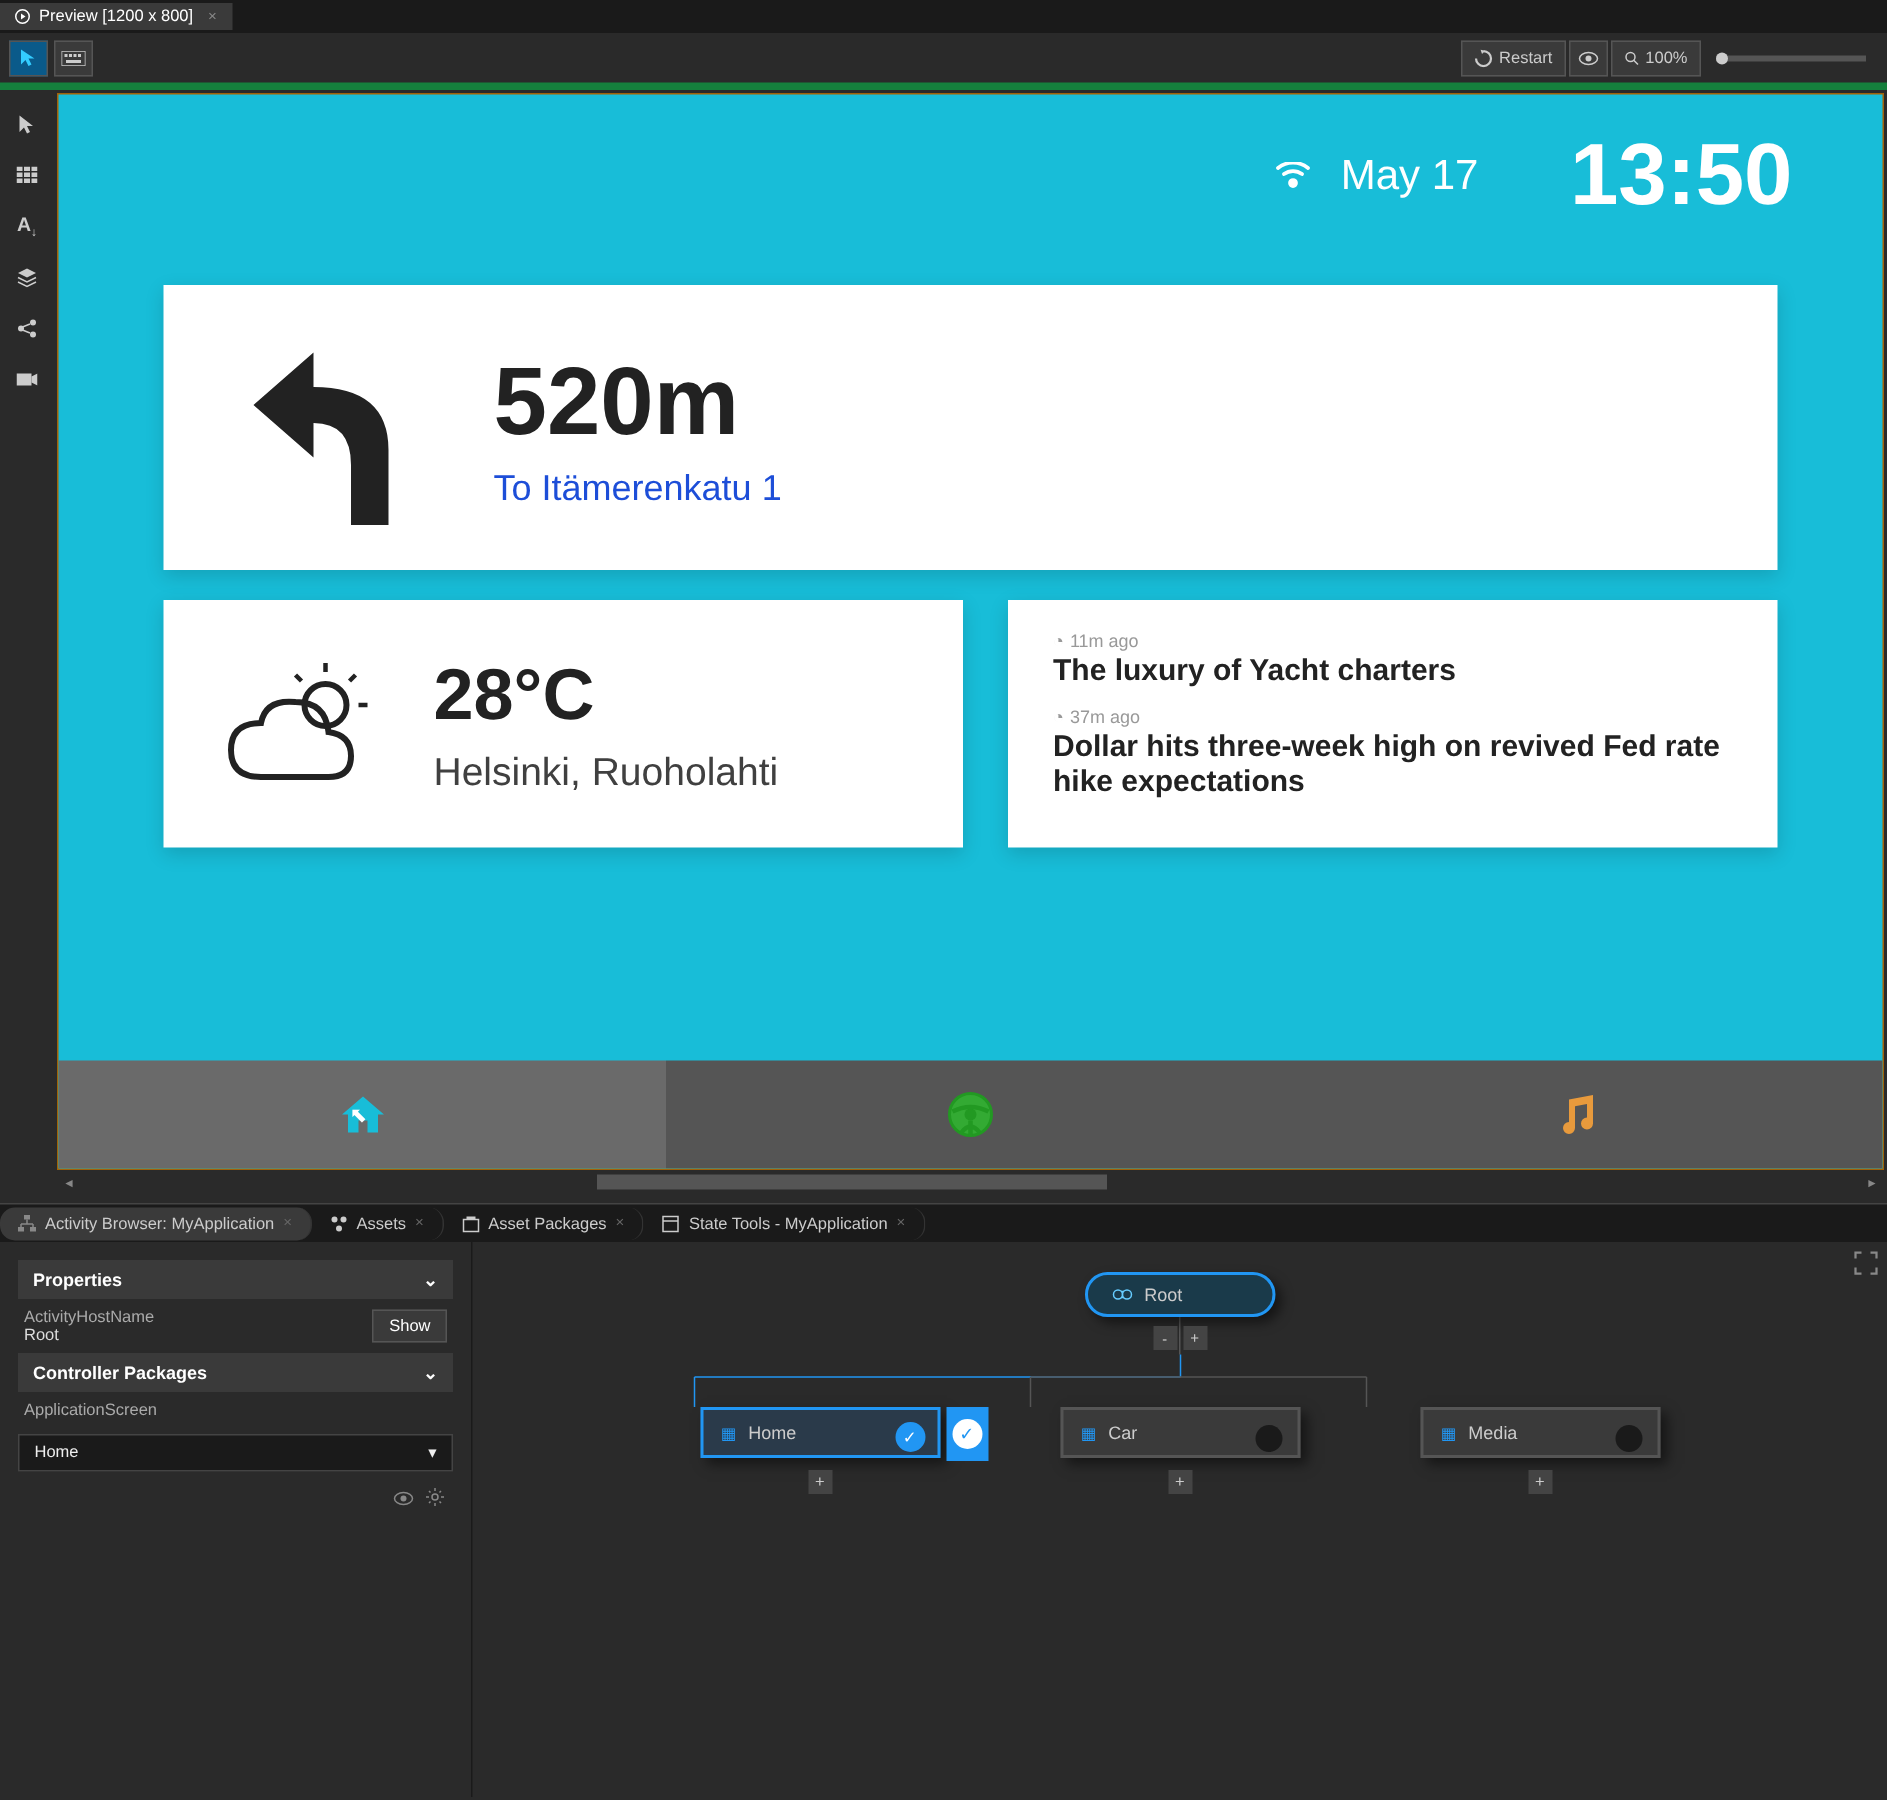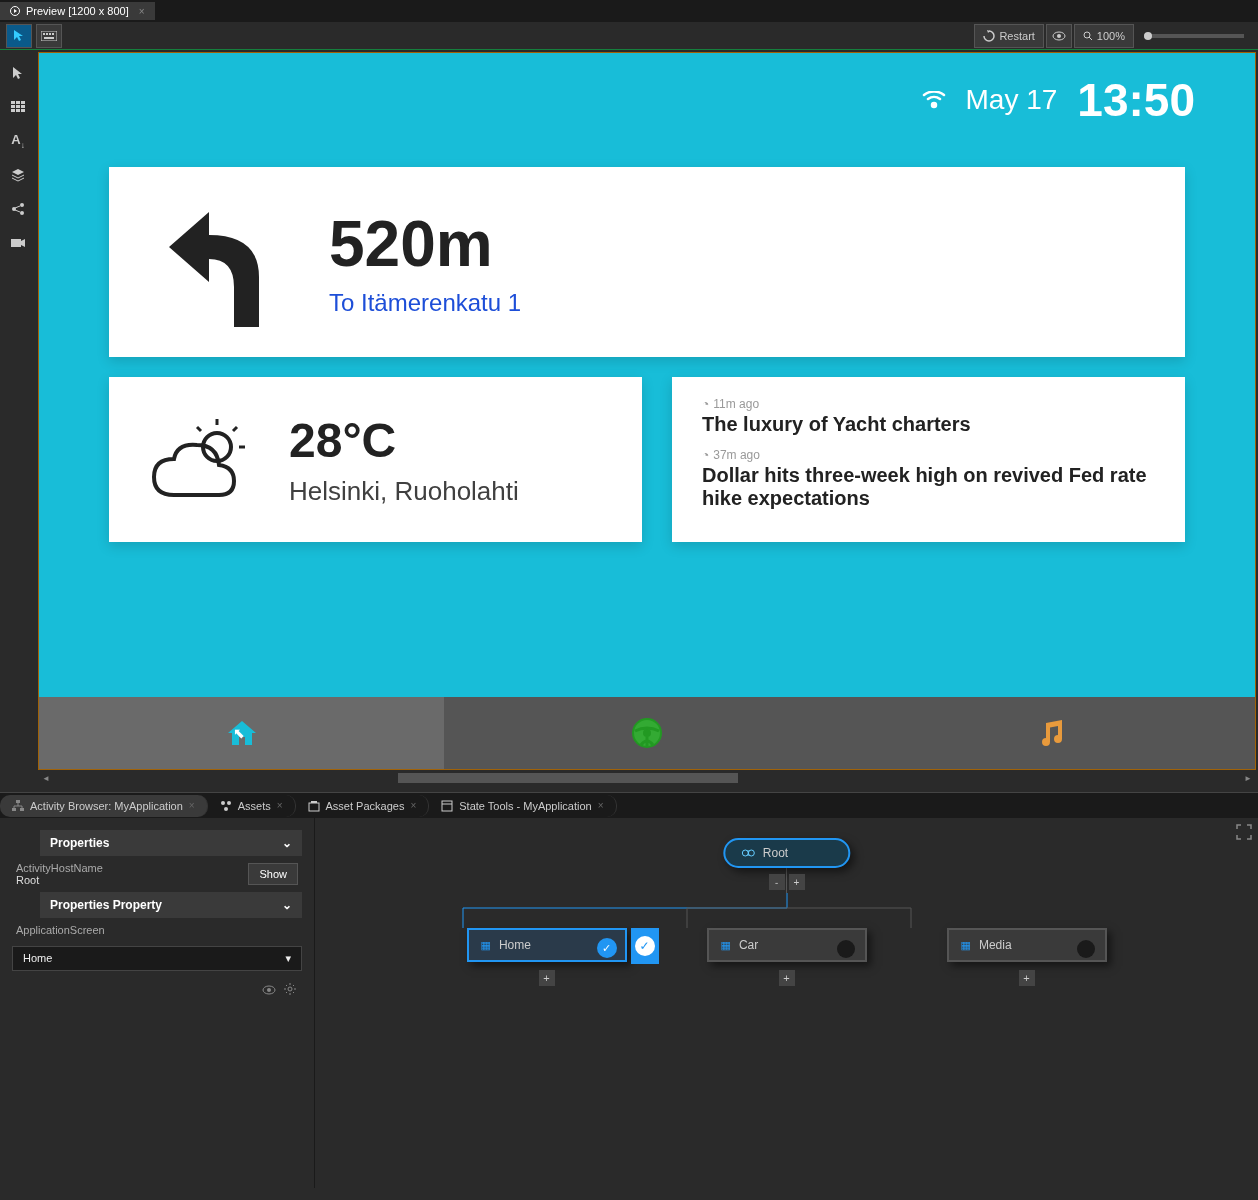--- a/index.html
+++ b/index.html
@@ -6,21 +6,21 @@
 body { font-family: Arial, sans-serif; background: #2a2a2a; color: #ccc; width: 1258px; height: 1200px; overflow: hidden; }
 
 
 .tab-bar { background: #1a1a1a; height: 22px; display: flex; align-items: center; font-size: 11px; }
 .tab { background: #3a3a3a; padding: 3px 10px; display: flex; align-items: center; gap: 6px; color: #fff; }
 .tab .play-icon { width: 10px; height: 10px; border: 1px solid #fff; border-radius: 50%; position: relative; }
 .tab .play-icon::after { content: ''; position: absolute; left: 3px; top: 2px; border-left: 3px solid #fff; border-top: 2px solid transparent; border-bottom: 2px solid transparent; }
 .tab-close { color: #888; margin-left: 4px; font-size: 10px; }
 
 
-.toolbar { background: #2a2a2a; height: 28px; display: flex; align-items: center; justify-content: space-between; padding: 0 6px; border-bottom: 1px solid #15803d; }
+.toolbar { background: #2a2a2a; height: 38px; display: flex; align-items: center; justify-content: space-between; padding: 0 6px; border-bottom: 5px solid #15803d; }
 .toolbar-left { display: flex; gap: 4px; align-items: center; }
 .toolbar-right { display: flex; gap: 2px; align-items: center; }
 .tool-btn { background: #3a3a3a; border: 1px solid #555; padding: 4px 8px; color: #ccc; font-size: 11px; display: flex; align-items: center; gap: 4px; cursor: pointer; height: 24px; }
 .tool-btn.icon-only { width: 26px; justify-content: center; padding: 4px; }
 .tool-btn.active { background: #0a5a8a; }
 .zoom-slider { width: 100px; height: 4px; background: #555; position: relative; margin: 0 8px; }
 .zoom-slider::after { content: ''; width: 8px; height: 8px; background: #ccc; border-radius: 50%; position: absolute; left: 0; top: -2px; }
 
 
 .main { display: flex; height: 742px; }
@@ -32,21 +32,21 @@
 .preview-canvas { width: 100%; height: 718px; background: #18bdd8; border: 1px solid #a16207; position: relative; overflow: hidden; }
 .scrollbar-h { height: 16px; background: #2a2a2a; display: flex; align-items: center; position: relative; }
 .scrollbar-h::before { content: '◄'; position: absolute; left: 4px; font-size: 8px; color: #888; }
 .scrollbar-h::after { content: '►'; position: absolute; right: 4px; font-size: 8px; color: #888; }
 .scrollbar-thumb { background: #555; height: 10px; width: 340px; margin-left: 360px; }
 
 
 .status-row { display: flex; justify-content: flex-end; align-items: center; padding: 20px 60px; gap: 20px; color: #fff; }
 .wifi-icon { width: 24px; height: 18px; }
 .date-text { font-size: 28px; font-weight: 300; }
-.time-text { font-size: 46px; font-weight: 700; }
+.time-text { font-size: 58px; font-weight: 700; margin-left: 41px; }
 
 
 .nav-card { background: #fff; margin: 20px 70px; padding: 30px 50px; display: flex; align-items: center; gap: 60px; box-shadow: 0 4px 12px rgba(0,0,0,0.15); }
 .turn-arrow { width: 110px; height: 130px; }
 .nav-info .distance { font-size: 64px; font-weight: 700; color: #222; }
 .nav-info .dest { font-size: 24px; color: #1d4ed8; margin-top: 8px; }
 
 .cards-row { display: flex; gap: 30px; margin: 0 70px; }
 .weather-card { background: #fff; flex: 1; padding: 30px 40px; display: flex; align-items: center; gap: 40px; box-shadow: 0 4px 12px rgba(0,0,0,0.15); }
 .weather-icon { width: 100px; height: 90px; }
@@ -68,21 +68,21 @@
 
 .bottom-tabs { background: #1a1a1a; height: 26px; display: flex; align-items: center; font-size: 11px; border-top: 1px solid #444; }
 .btab { padding: 5px 12px; display: flex; align-items: center; gap: 6px; color: #ccc; border-right: 1px solid #333; border-radius: 10px; }
 .btab.active { background: #3a3a3a; }
 .btab-close { color: #666; font-size: 10px; }
 .btab-icon { width: 12px; height: 12px; }
 
 
 .bottom-content { display: flex; height: 370px; background: #2a2a2a; }
 .props-panel { width: 314px; padding: 12px; background: #2a2a2a; }
-.section-header { background: #3a3a3a; padding: 6px 10px; font-size: 12px; font-weight: 700; color: #fff; display: flex; justify-content: space-between; align-items: center; cursor: pointer; margin-left: 28px; }
+.section-header { background: #3a3a3a; padding: 6px 10px; font-size: 12px; font-weight: 700; color: #fff; display: flex; justify-content: space-between; align-items: center; cursor: pointer; }
 .prop-row { display: flex; justify-content: space-between; padding: 6px 4px; font-size: 11px; color: #aaa; align-items: center; }
 .prop-btn { background: #3a3a3a; padding: 4px 10px; font-size: 11px; color: #fff; cursor: pointer; border: 1px solid #555; }
 .dropdown { background: #1a1a1a; padding: 5px 10px; font-size: 11px; color: #eee; display: flex; justify-content: space-between; margin: 4px 0; cursor: pointer; border: 1px solid #444; }
 .prop-icons { display: flex; justify-content: flex-end; gap: 8px; padding: 6px; color: #888; }
 
 
 .graph-panel { flex: 1; background: #2a2a2a; position: relative; border-left: 1px solid #1a1a1a; }
 .expand-icon { position: absolute; top: 6px; right: 6px; width: 16px; height: 16px; color: #888; }
 .root-node { position: absolute; top: 20px; left: 50%; transform: translateX(-50%); background: #1a3a4a; border: 2px solid #2196f3; border-radius: 18px; padding: 6px 60px 6px 16px; color: #ccc; font-size: 12px; display: flex; align-items: center; gap: 8px; box-shadow: 4px 4px 8px rgba(0,0,0,0.5); }
 .root-buttons { position: absolute; top: 56px; left: 50%; transform: translateX(-50%); display: flex; gap: 4px; }
@@ -329,21 +329,21 @@
       <span>⌄</span>
     </div>
     <div class="prop-row">
       <div>
         <div>ActivityHostName</div>
         <div style="color:#ddd">Root</div>
       </div>
       <div class="prop-btn">Show</div>
     </div>
     <div class="section-header">
-      <span>Properties Property</span>
+      <span>Controller Packages</span>
       <span>⌄</span>
     </div>
     <div class="prop-row">
       <span>ApplicationScreen</span>
     </div>
     <div class="dropdown">
       <span>Home</span>
       <span>▾</span>
     </div>
     <div class="prop-icons">

